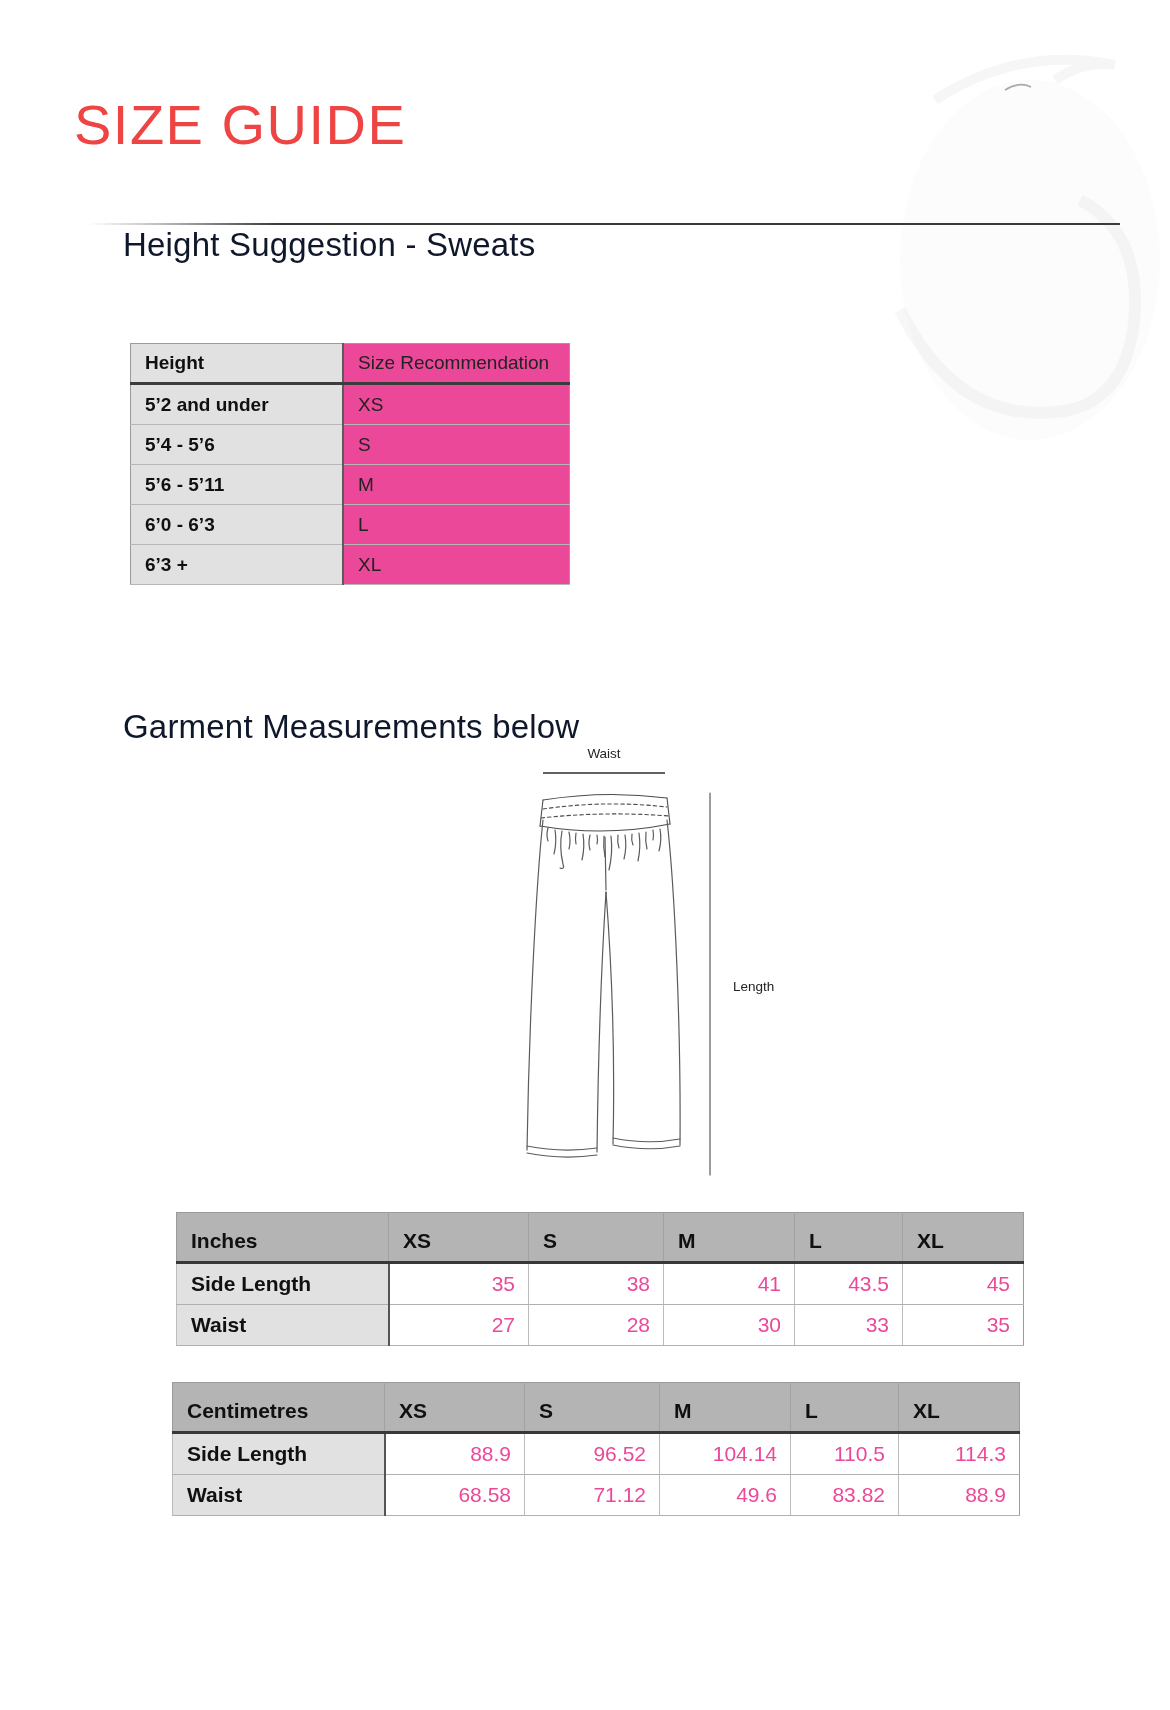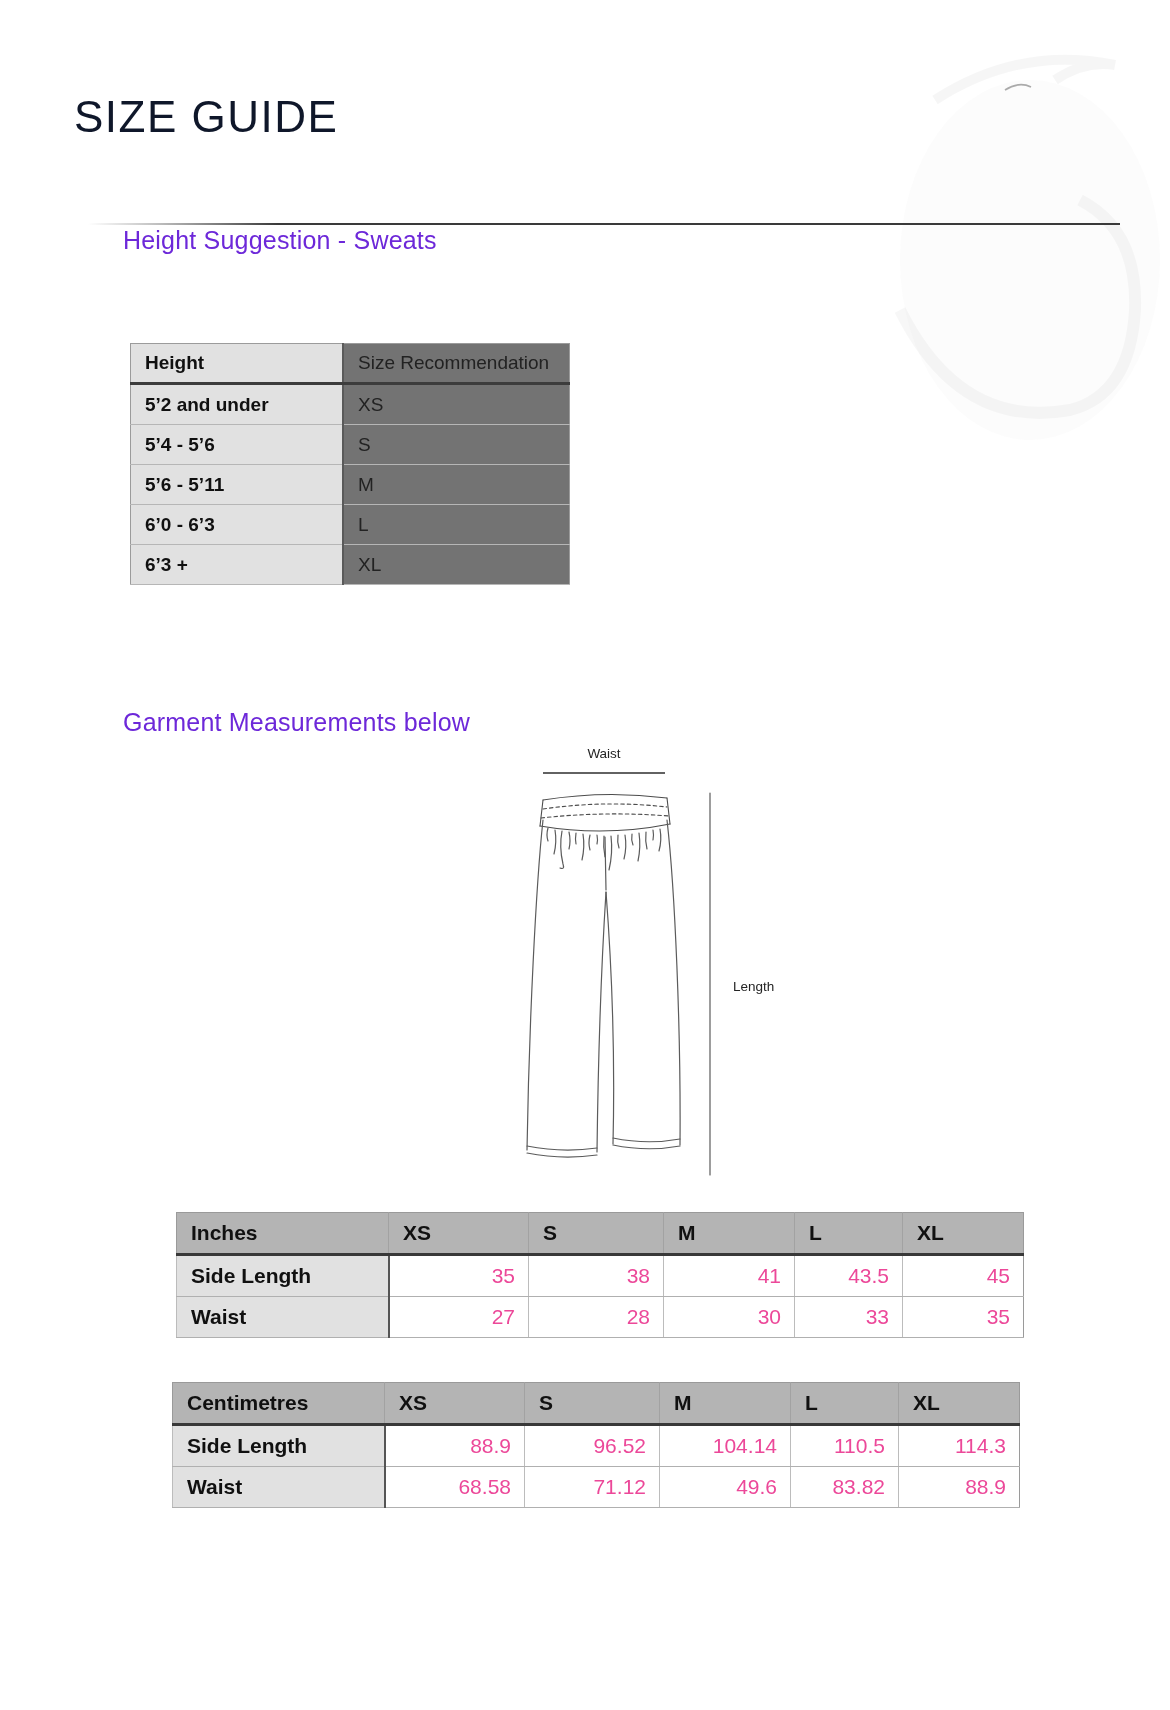--- a/index.html
+++ b/index.html
@@ -5,31 +5,31 @@
   html,body{margin:0;padding:0;background:#ffffff;}
   body{
     width:1170px;height:1710px;position:relative;overflow:hidden;
     font-family:"Liberation Sans", sans-serif;color:#1b1b1b;
     -webkit-font-smoothing:antialiased;
   }
   .abs{position:absolute;}
 
   
   .page-title{
-    left:74px;top:92px;font-size:44px;font-weight:300;letter-spacing:1.5px;
-    color:#0f172a;
+    left:74px;top:92px;font-size:56px;font-weight:300;letter-spacing:1.5px;
+    color:#ef4444;
   }
   
   .title-rule{
     left:88px;top:223px;width:1032px;height:2px;
     background:linear-gradient(to right, rgba(70,70,70,0) 0px, rgba(70,70,70,.35) 70px, #3a3a3a 190px, #3a3a3a 100%);
   }
 
   .section-heading{
-    font-size:25px;color:#6d28d9;letter-spacing:.2px;
+    font-size:33px;color:#0f172a;letter-spacing:.2px;
   }
   .heading-height{left:123px;top:226px;}
   .heading-garment{left:123px;top:708px;}
 
   table{border-collapse:collapse;table-layout:fixed;}
   td,th{overflow:hidden;white-space:nowrap;}
 
   
   .height-table{
     left:130px;top:343px;width:440px;
@@ -38,31 +38,31 @@
   }
   .height-table th{
     background:#b4b4b4;height:38px;text-align:left;padding:0 0 0 14px;
     font-weight:bold;color:#101010;
     border-bottom:3px solid #3c3c3c;
   }
   .height-table td{
     height:39px;padding:0 0 0 14px;border-bottom:1px solid #b6b6b6;
   }
   .height-table .c-label{width:197px;background:#e1e1e1;font-weight:bold;color:#101010;}
-  .height-table .c-val{background:#737373;font-weight:normal;color:#222;}
+  .height-table .c-val{background:#ec4899;font-weight:normal;color:#222;}
   .height-table th.c-val,.height-table td.c-val{border-left:2px solid #5a5a5a;}
 
   
   .meas-table{
     width:847px;font-size:21px;border:1px solid #9a9a9a;
   }
   .meas-inches{left:176px;top:1212px;}
   .meas-cm{left:172px;top:1382px;}
   .meas-table th{
-    background:#b4b4b4;height:40px;text-align:left;padding:0 0 0 14px;
+    background:#b4b4b4;height:40px;text-align:left;padding:8px 0 0 14px;
     font-weight:bold;color:#101010;border-bottom:3px solid #383838;
     border-left:1px solid #a2a2a2;
   }
   .meas-table th:first-child{border-left:none;}
   .meas-table td{
     height:40px;border-bottom:1px solid #b0b0b0;border-left:1px solid #bcbcbc;
     background:#fff;text-align:right;padding:0 13px 0 0;color:#ec4899;
   }
   .meas-table td.r-label{
     background:#e1e1e1;text-align:left;padding:0 0 0 14px;font-weight:bold;color:#101010;

